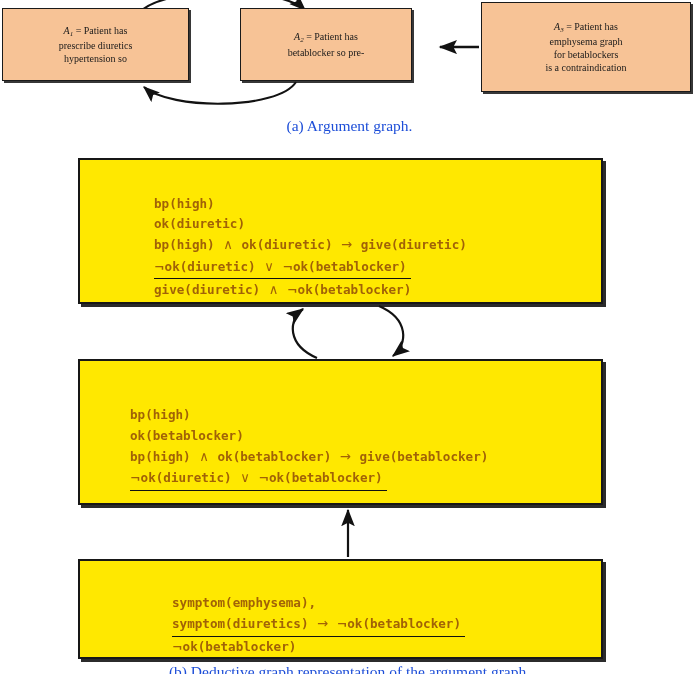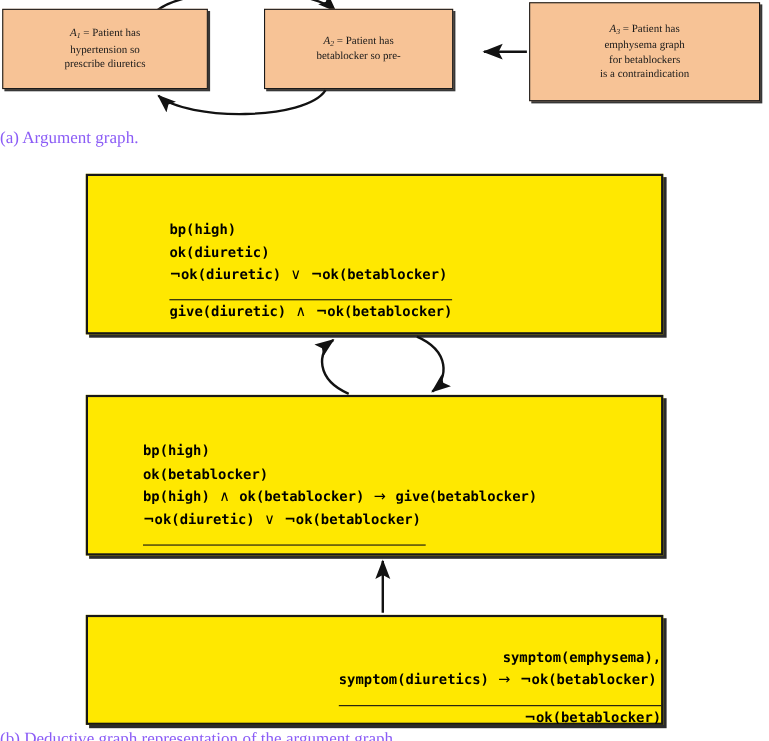--- a/index.html
+++ b/index.html
@@ -40,62 +40,63 @@
 
   #arg-a1 { left: 2px;   top: 8px;  width: 187px; height: 73px; }
   #arg-a2 { left: 240px; top: 8px;  width: 172px; height: 73px; }
   #arg-a3 { left: 481px; top: 2px;  width: 210px; height: 90px; text-align: center; }
 
   #arg-arrows { position: absolute; left: 0; top: 0; width: 699px; height: 145px; z-index: 2; }
 
   .caption {
     position: absolute;
     width: 100%;
+    text-align: center;
     font-family: "Liberation Serif", serif;
     font-size: 15.5px;
-    color: #8b5cf6;
+    color: #1d4ed8;
   }
   #caption-a { top: 117px; }
   #caption-b { top: 663px; }
 
   
   #ded-graph { position: absolute; left: 0; top: 0; width: 699px; height: 674px; }
 
   .ded-box {
     position: absolute;
     background: #FFE800;
     border: 2.2px solid #171717;
     box-shadow: 3px 3px 0 0 rgba(20,20,20,0.9);
     z-index: 3;
     display: flex;
     align-items: center;
   }
   #ded-box-1 { left: 78px; top: 158px; width: 525px; height: 146px; }
   #ded-box-2 { left: 78px; top: 359px; width: 525px; height: 146px; }
-  #ded-box-3 { left: 78px; top: 559px; width: 525px; height: 100px; text-align: right; }
+  #ded-box-3 { left: 78px; top: 559px; width: 525px; height: 100px; }
 
   .formula-block {
     font-family: "DejaVu Sans Mono", monospace;
     font-size: 12.6px;
     font-weight: bold;
     line-height: 1.62;
-    color: #000000;
+    color: #a16207;
     padding-left: 0px;
     width: 100%;
     margin-top: 32px;
   }
   #ded-box-1 .formula-block { padding-left: 74px; }
   #ded-box-2 .formula-block { padding-left: 50px; }
   #ded-box-3 .formula-block { padding-left: 92px; }
 
   .formula-block .f-line { display: block; white-space: nowrap; }
   .formula-block .f-line.ruled {
     border-bottom: 1.7px solid #111111;
     display: inline-block;
-    padding-bottom: 11px;
+    padding-bottom: 1px;
     padding-right: 4px;
   }
   .formula-block .ruled-wrap { display: block; }
   .op {
     font-family: "DejaVu Sans", sans-serif;
     font-weight: normal;
     font-size: 13.2px;
     padding: 0 1px;
   }
   .neg {
@@ -121,22 +122,22 @@
     <path d="M 140,12 C 165,-14 280,-14 305,10" fill="none" stroke="#121212" stroke-width="2.1" marker-end="url(#ah)"></path>
 
     <path d="M 296,82 C 278,110 170,110 144,87" fill="none" stroke="#121212" stroke-width="2.1" marker-end="url(#ah)"></path>
 
     <path d="M 479,47 L 440,47" fill="none" stroke="#121212" stroke-width="2.3" marker-end="url(#ah)"></path>
   </svg>
 
   <div class="arg-box" id="arg-a1">
     <span class="lines">
       <span class="ln"><span class="it">A</span><span class="sub">1</span> = Patient has</span>
+      <span class="ln">prescribe diuretics</span>
       <span class="ln">hypertension so</span>
-      <span class="ln">prescribe diuretics</span>
     </span>
   </div>
 
   <div class="arg-box" id="arg-a2">
     <span class="lines">
       <span class="ln"><span class="it">A</span><span class="sub">2</span> = Patient has</span>
       <span class="ln">betablocker so pre-</span>
     </span>
   </div>
 
@@ -165,20 +166,21 @@
 
     <path d="M 379,306 C 409,319 408,344 393,356" fill="none" stroke="#121212" stroke-width="2.2" marker-end="url(#ah2)"></path>
 
     <path d="M 348,557 L 348,510" fill="none" stroke="#121212" stroke-width="2.2" marker-end="url(#ah2)"></path>
   </svg>
 
   <div class="ded-box" id="ded-box-1">
     <div class="formula-block">
       <span class="f-line"><span><span>bp(high)</span></span></span>
       <span class="f-line"><span><span>ok(diuretic)</span></span></span>
+      <span class="f-line"><span><span>bp(high) </span><span class="op">∧</span><span> ok(diuretic) </span><span class="op">→</span><span> give(diuretic)</span></span></span>
       <span class="ruled-wrap"><span class="f-line ruled"><span><span class="neg">¬</span><span>ok(diuretic) </span><span class="op">∨</span><span> </span><span class="neg">¬</span><span>ok(betablocker)</span></span></span></span>
       <span class="f-line"><span><span>give(diuretic) </span><span class="op">∧</span><span> </span><span class="neg">¬</span><span>ok(betablocker)</span></span></span>
     </div>
   </div>
 
   <div class="ded-box" id="ded-box-2">
     <div class="formula-block">
       <span class="f-line"><span><span>bp(high)</span></span></span>
       <span class="f-line"><span><span>ok(betablocker)</span></span></span>
       <span class="f-line"><span><span>bp(high) </span><span class="op">∧</span><span> ok(betablocker) </span><span class="op">→</span><span> give(betablocker)</span></span></span>

